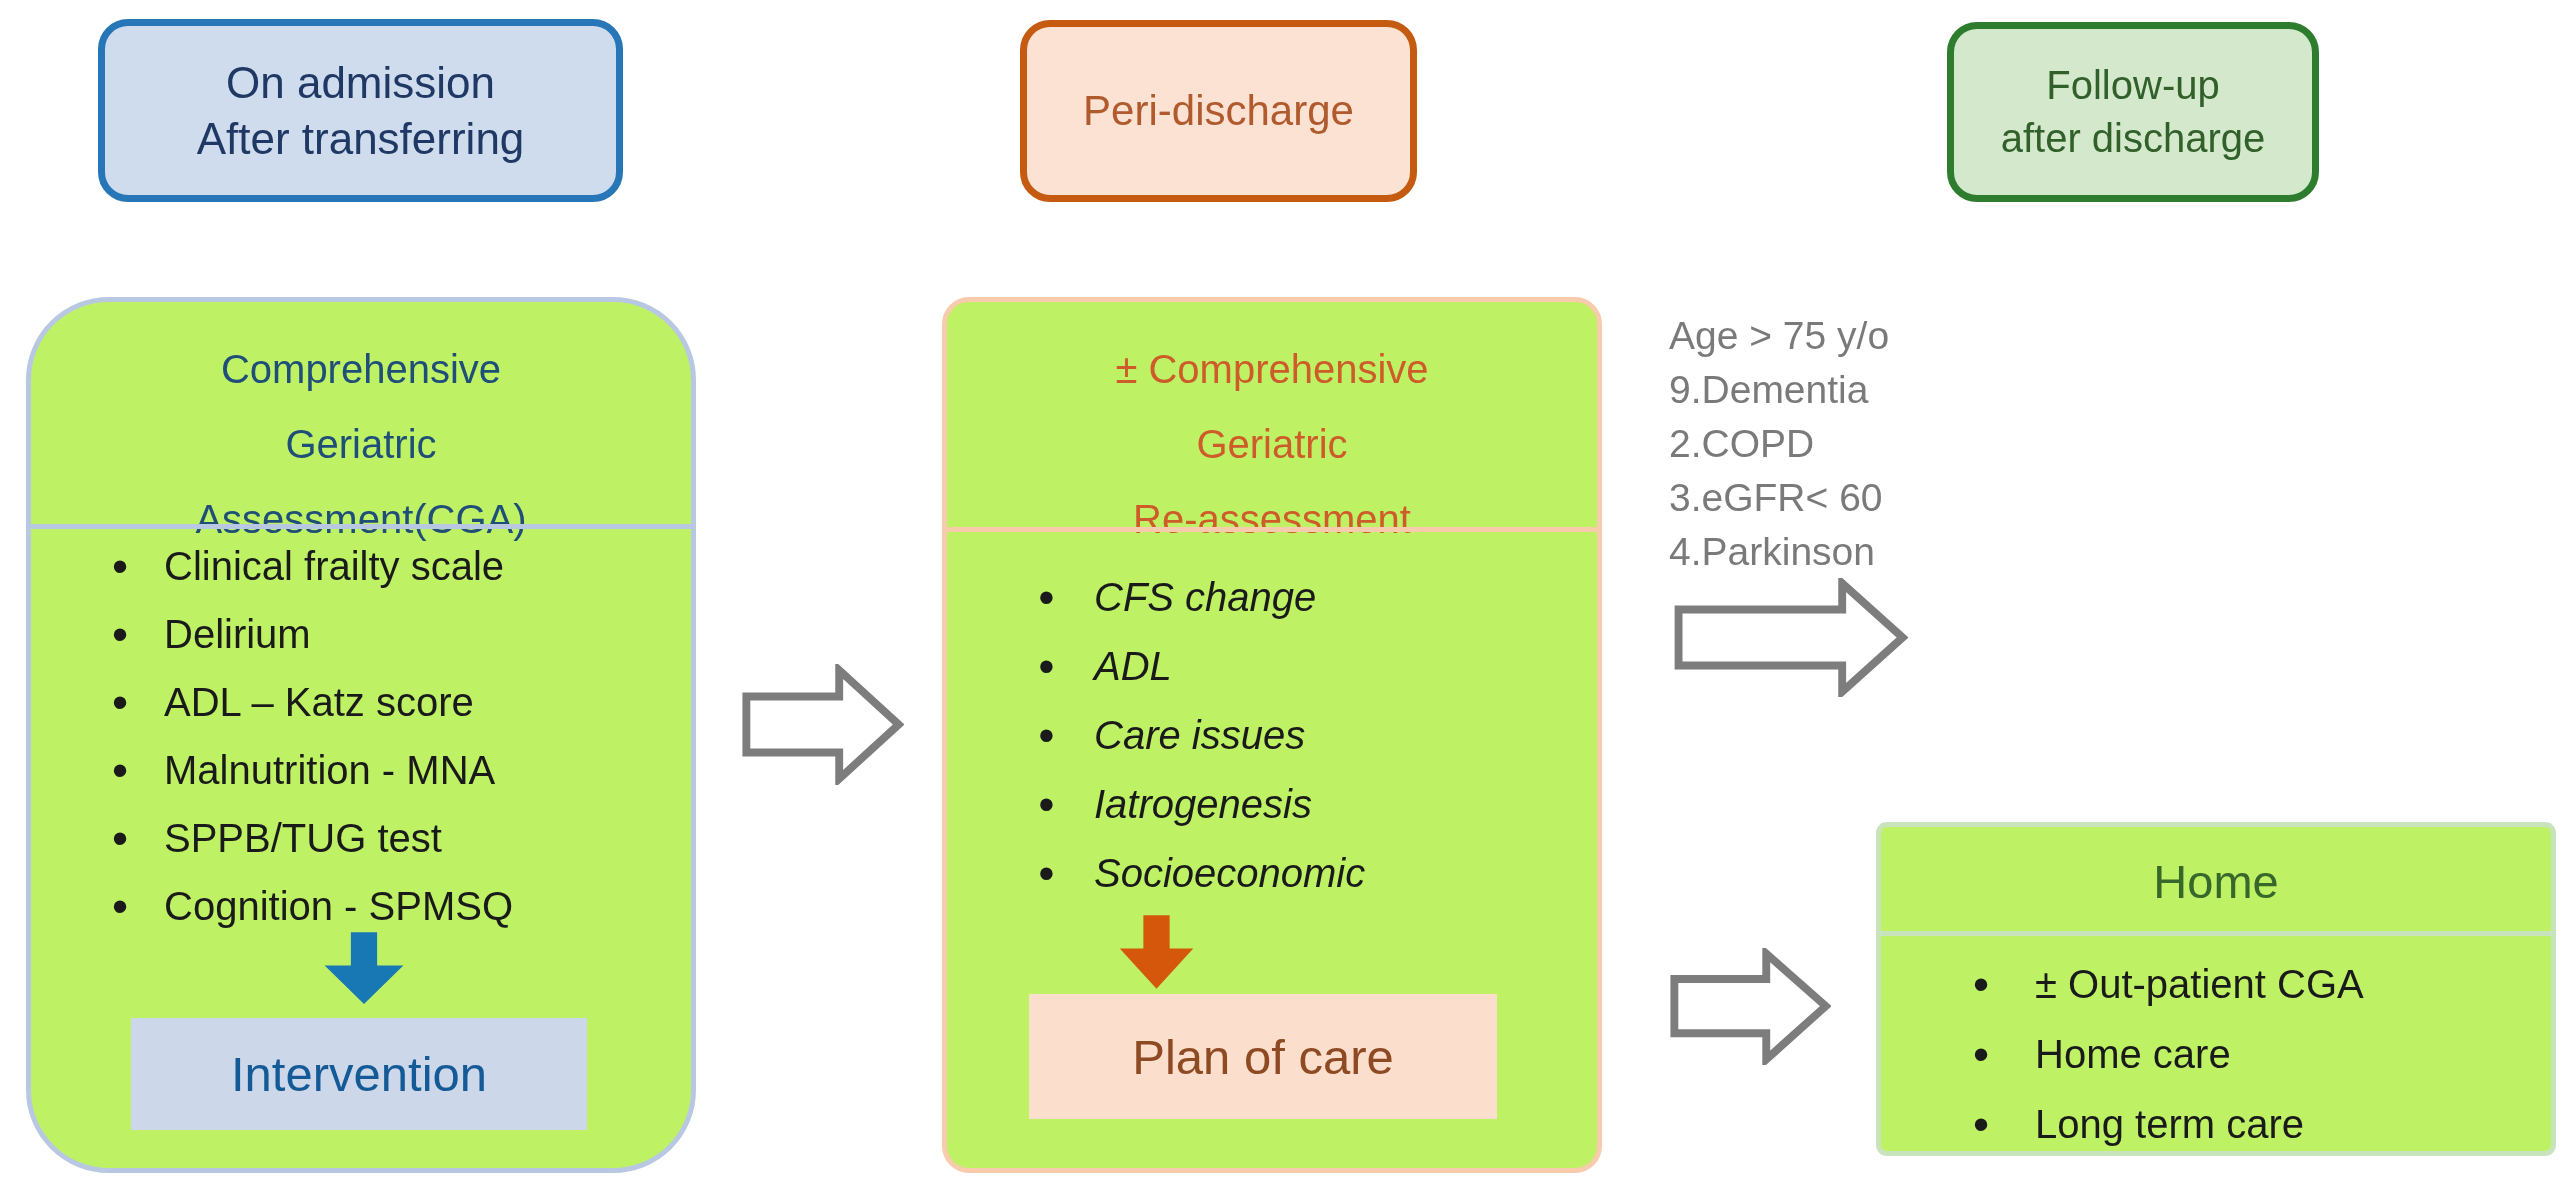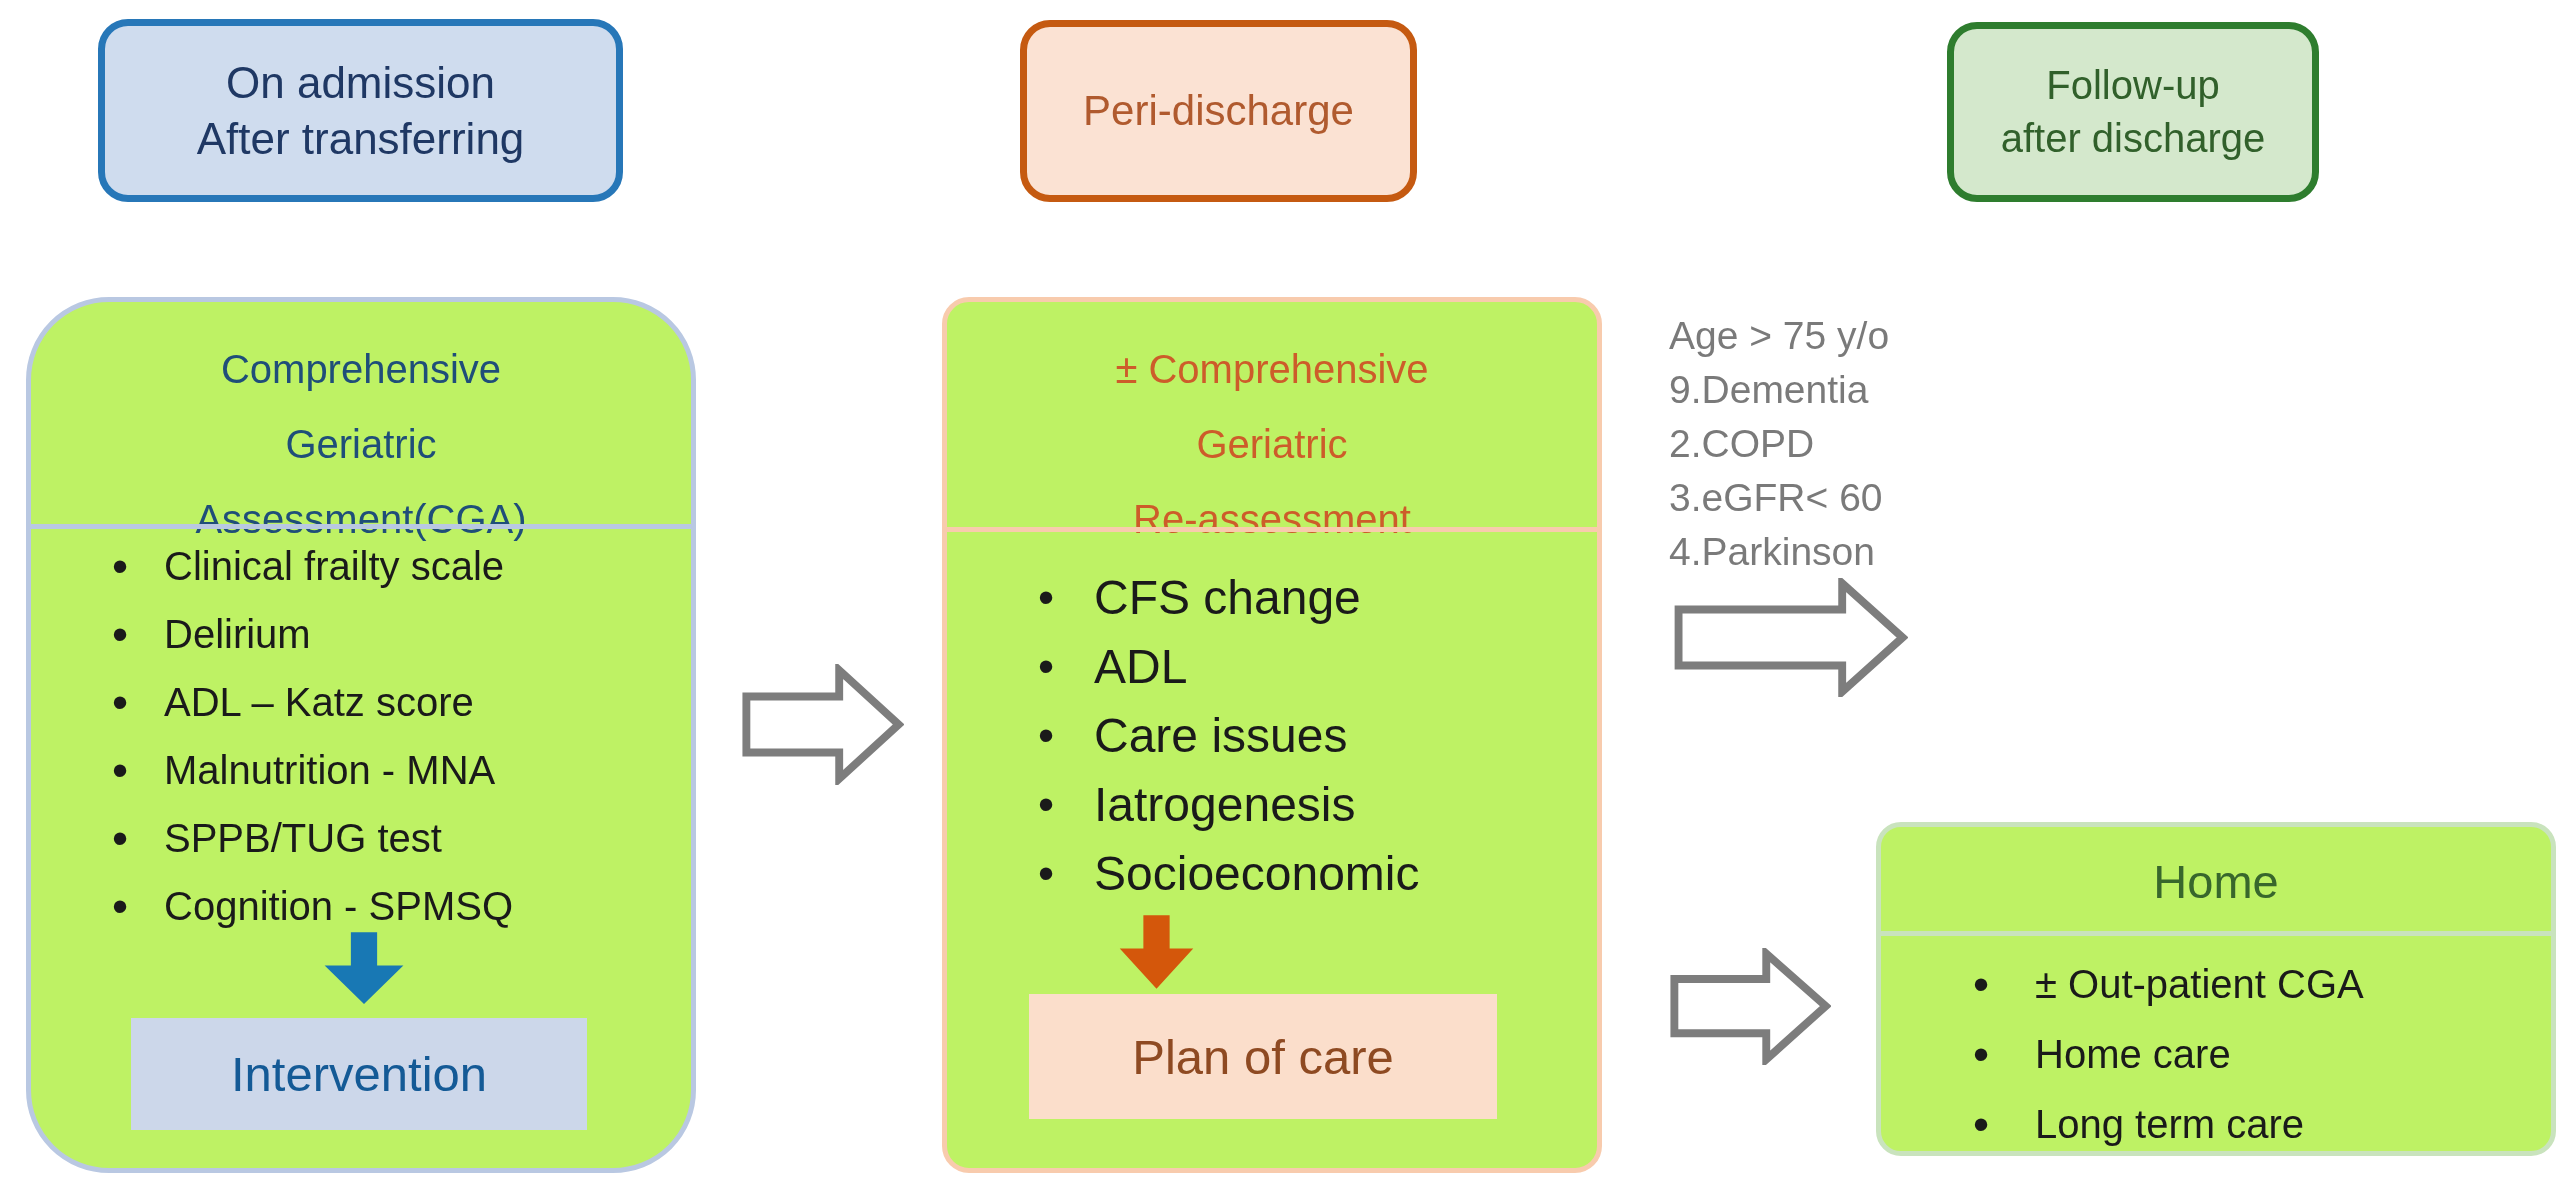--- a/index.html
+++ b/index.html
@@ -15,21 +15,21 @@
   }
   .badge.blue   { left:98px;  top:19.3px; width:525px; height:183px; background:#cfdcee; border:7px solid #2777b8; color:#1f3864; }
   .badge.orange { left:1020px; top:20px; width:397px; height:182px; background:#fbe2d3; border:7px solid #c55a11; color:#b05a2e; font-size:42px; }
   .badge.green  { left:1947px; top:22px; width:372px; height:180px; background:#d4e8cc; border:7px solid #2e7d2e; color:#31602b; font-size:40px; line-height:53px; }
 
   
   .panel { position:absolute; box-sizing:border-box; background:#bef264; }
   #panel-cga      { left:26px;   top:297px; width:670px; height:876px; border:5.3px solid #b9c8e2; border-radius:83px; }
   #panel-re       { left:942px; top:297px; width:660px; height:876px; border:5.3px solid #f8cbad; border-radius:27px; }
   #panel-transfer { left:1970px; top:301px; width:585px; height:478px; border:5.3px solid #c9e3bd; border-radius:70px; }
-  #panel-home     { left:1876px; top:822px; width:680px; height:334px; border:5.3px solid #c9e3bd; border-radius:25px; }
+  #panel-home     { left:1876px; top:822px; width:680px; height:334px; border:5.3px solid #c9e3bd; border-radius:11px; }
 
   .panel-title { position:absolute; left:0; right:0; text-align:center; }
   #panel-cga .panel-title      { top:30px;  font-size:40px; line-height:75px; color:#1f4e79; }
   #panel-re .panel-title       { top:30px;  font-size:40px; line-height:75px; color:#cd5c2a; }
   #panel-transfer .panel-title { top:21px;  font-size:46px; line-height:68px; color:#38672c; }
   #panel-home .panel-title     { top:17.6px;  font-size:47px; line-height:74px; color:#38672c; }
 
   .divider { position:absolute; left:0; right:0; height:5.3px; }
   #panel-cga .divider      { top:222px; background:#b9c8e2; }
   #panel-re .divider       { top:225px; background:#f8cbad; }
@@ -37,21 +37,21 @@
   #panel-home .divider     { top:104px; background:#c9e3bd; }
 
   ul.bullets { position:absolute; left:0; right:0; margin:0; padding:0; list-style:none; color:#1a1a1a; }
   ul.bullets li { position:relative; }
   ul.bullets li::before { content:"\2022"; position:absolute; font-size:46px; }
 
   #panel-cga ul.bullets { top:230px; font-size:40px; }
   #panel-cga ul.bullets li { line-height:68px; padding-left:133px; }
   #panel-cga ul.bullets li::before { left:81px; }
 
-  #panel-re ul.bullets { top:261px; font-size:48px; }
+  #panel-re ul.bullets { top:261px; font-size:40px;font-style:italic; }
   #panel-re ul.bullets li { line-height:69px; padding-left:147px; }
   #panel-re ul.bullets li::before { left:91px; }
 
   #panel-transfer ul.bullets { top:173px; font-size:40px; }
   #panel-transfer ul.bullets li { line-height:68px; padding-left:110px; }
   #panel-transfer ul.bullets li::before { left:54px; }
   #panel-transfer .wrap-line { margin-left:17.6px; }
 
   #panel-home ul.bullets { top:122px; font-size:40px; }
   #panel-home ul.bullets li { line-height:70px; padding-left:154px; }

